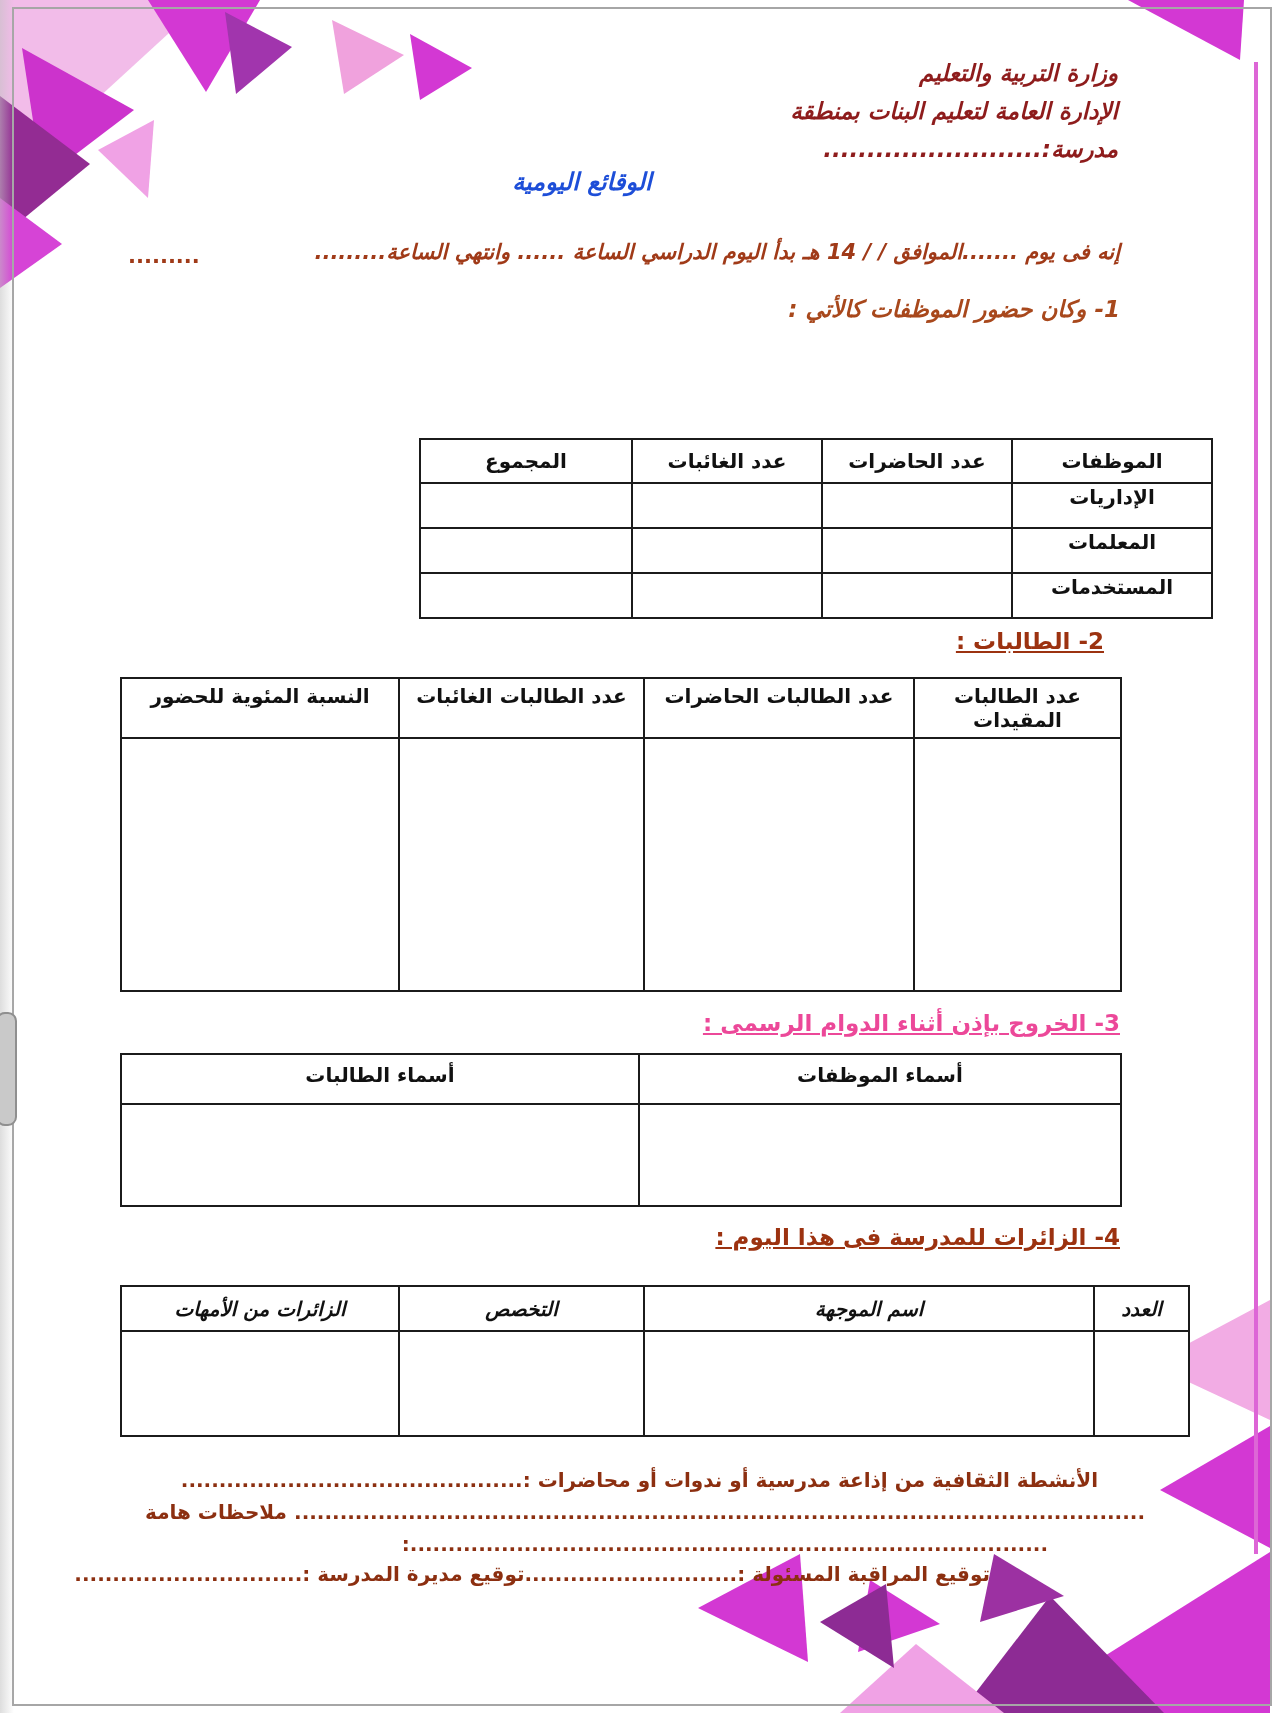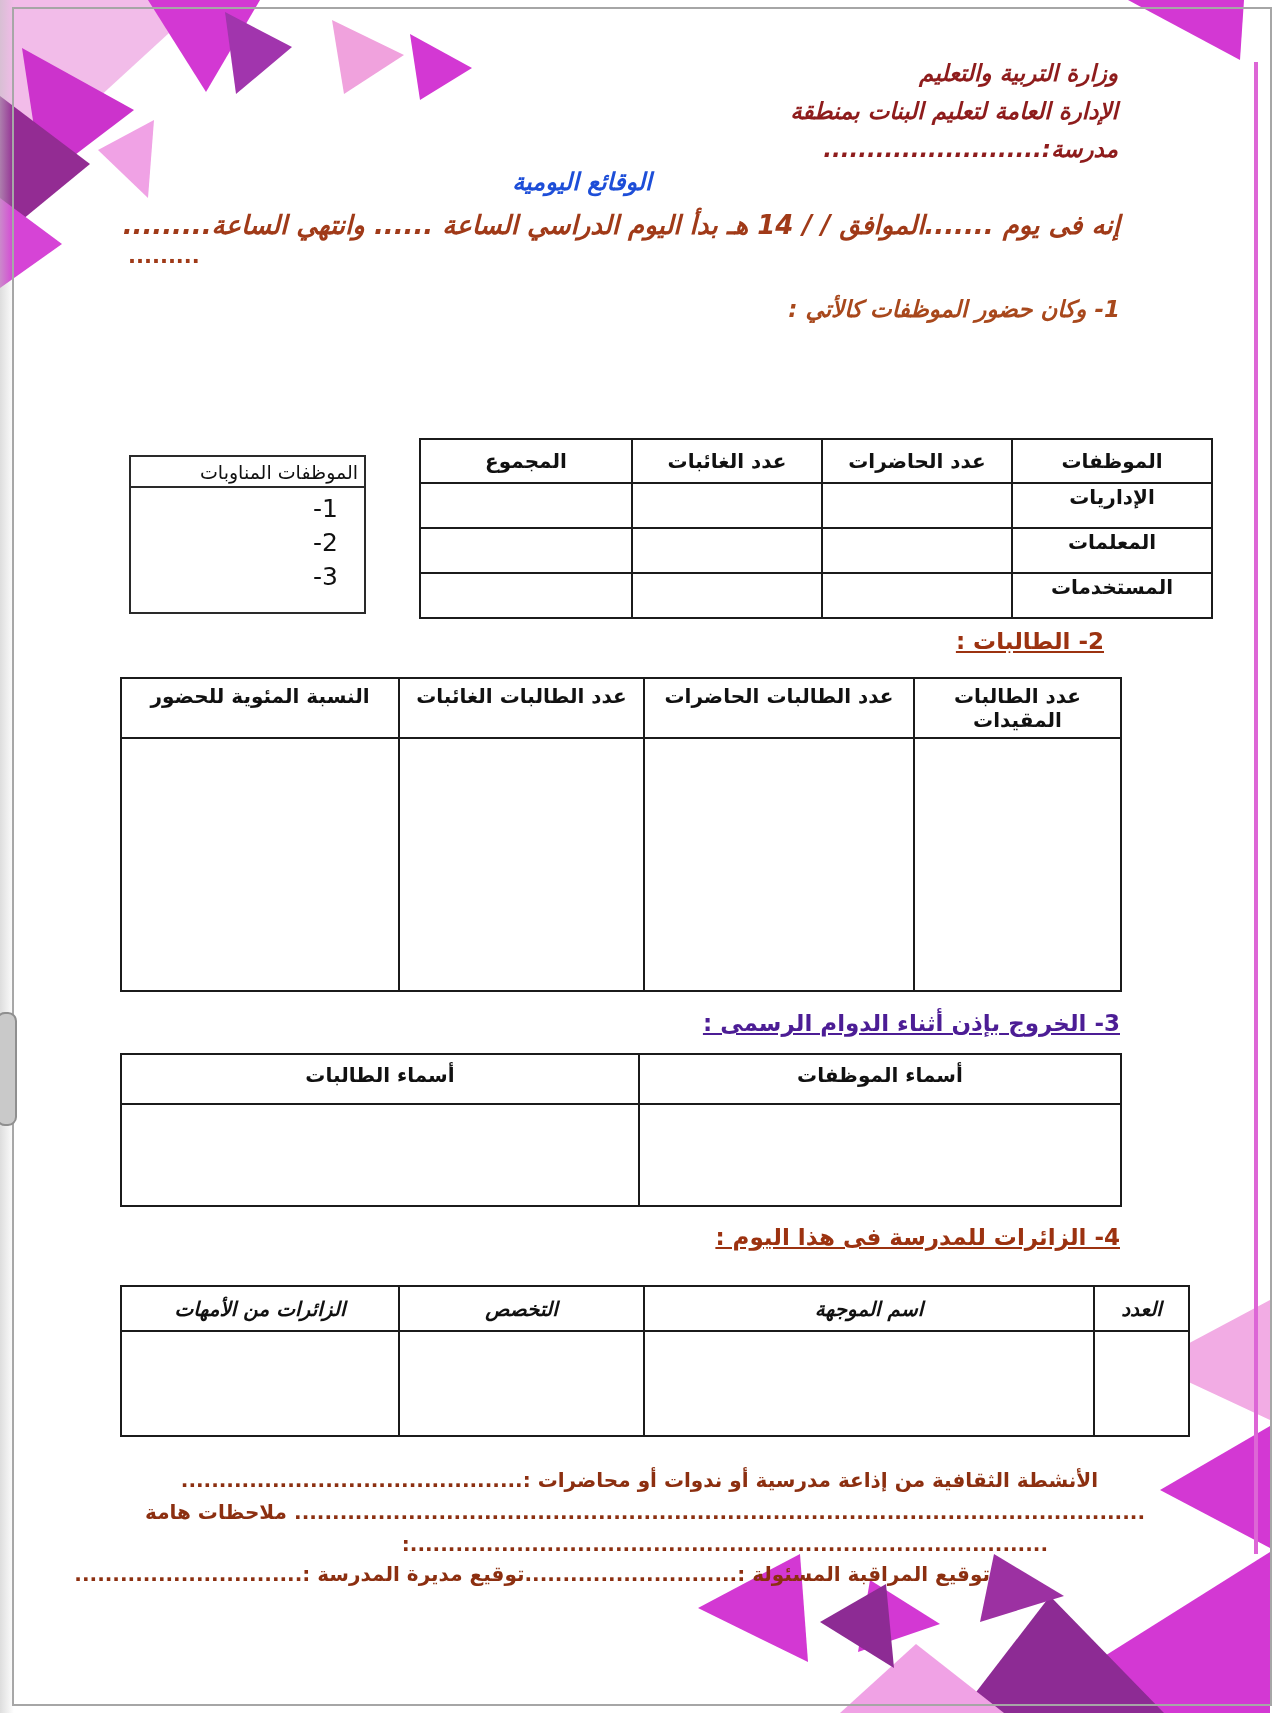--- a/index.html
+++ b/index.html
@@ -23,27 +23,27 @@
   .scan-bar{
     position:absolute;left:-4px;top:1012px;width:17px;height:110px;
     background:#c9c9c9;border:2px solid #8f8f8f;border-radius:9px;z-index:2;
   }
   .abs{position:absolute;z-index:1;}
   .rtl{direction:rtl;unicode-bidi:plaintext;}
   .hdr{right:166px;top:54px;text-align:right;color:#8e1c1c;
        font-weight:bold;font-style:italic;font-size:23px;line-height:38px;white-space:nowrap;}
   .title{left:472px;top:168px;width:220px;text-align:center;color:#1d4ed8;
          font-weight:bold;font-style:italic;font-size:24px;}
-  .intro{right:164px;top:210px;text-align:right;color:#a03a18;
-         font-weight:bold;font-style:italic;font-size:26px;white-space:nowrap;}
+  .intro{right:164px;top:240px;text-align:right;color:#a03a18;
+         font-weight:bold;font-style:italic;font-size:21px;white-space:nowrap;}
   .intro-dots{left:128px;top:244px;color:#a03a18;font-weight:bold;font-size:21px;}
   .sec{text-align:right;font-weight:bold;font-size:23px;white-space:nowrap;}
   .sec1{right:164px;top:296px;color:#a8481c;font-style:italic;}
   .sec2{right:180px;top:628px;color:#9c3210;text-decoration:underline;}
-  .sec3{right:164px;top:1010px;color:#4c1d95;text-decoration:underline;}
+  .sec3{right:164px;top:1010px;color:#ec4899;text-decoration:underline;}
   .sec4{right:164px;top:1224px;color:#9c3210;text-decoration:underline;}
 
   table.tbl{border-collapse:collapse;table-layout:fixed;background:#fff;}
   .tbl th,.tbl td{border:2px solid #1b1b1b;font-size:20px;font-weight:bold;color:#111;
                   padding:0 1px;overflow:hidden;}
   .t-staff{left:419px;top:438px;width:794px;}
   .t-staff thead tr{height:44px;}
   .t-staff tbody tr{height:45px;}
   .t-staff thead th{text-align:center;vertical-align:middle;}
   .t-staff .rlabel{text-align:center;vertical-align:top;line-height:26px;}
@@ -153,28 +153,20 @@
       </tr>
       <tr>
         <th class="rlabel">المستخدمات</th>
         <td></td>
         <td></td>
         <td></td>
       </tr>
     </tbody>
   </table>
 
-  <div class="abs duty">
-    <div class="duty-title">الموظفات المناوبات</div>
-    <div class="duty-items">
-      <div>1-</div>
-      <div>2-</div>
-      <div>3-</div>
-    </div>
-  </div>
 
   <div class="abs sec sec2 rtl">2- الطالبات :</div>
 
   <table class="abs tbl t-students" dir="rtl">
     <colgroup>
         <col style="width:207px">
         <col style="width:270px">
         <col style="width:245px">
         <col>
       </colgroup>

